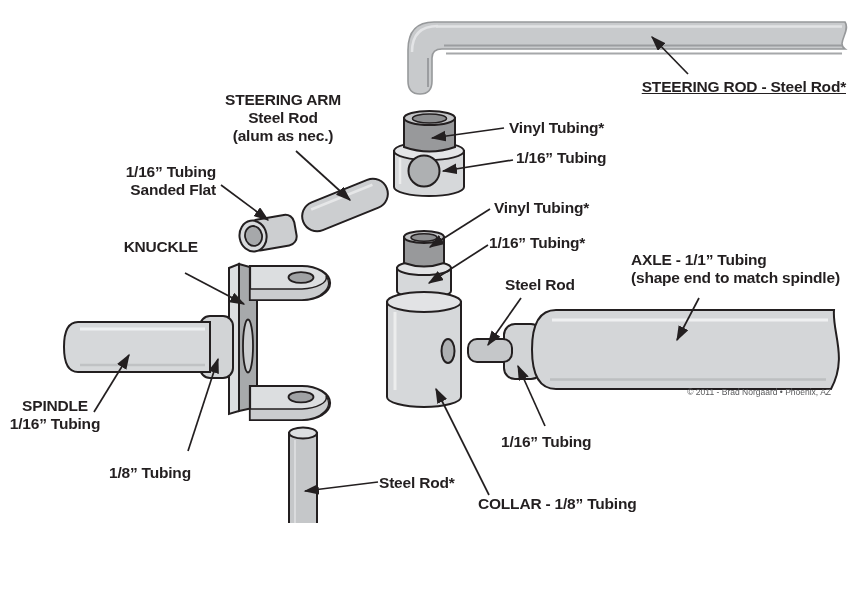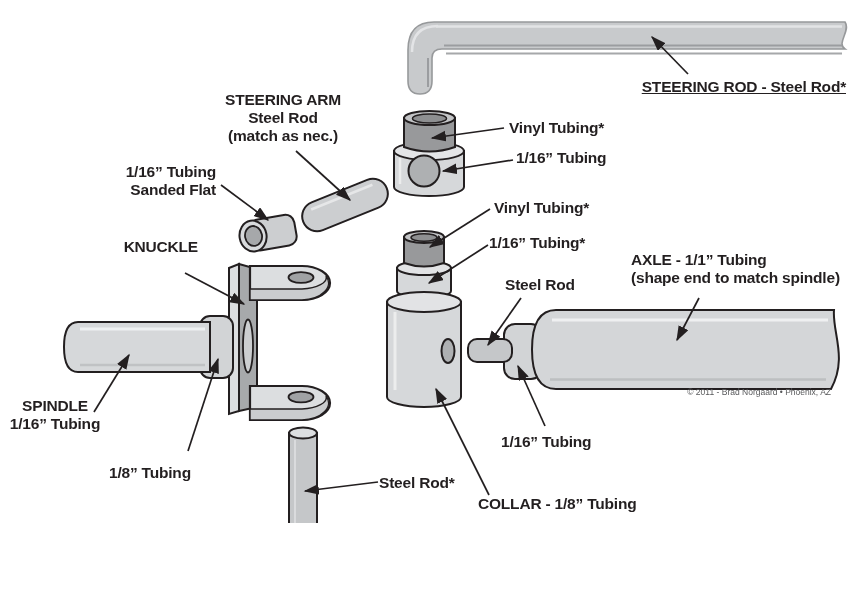--- a/index.html
+++ b/index.html
@@ -132,21 +132,21 @@
       <path d="M188,451 L218,359" marker-end="url(#ah)"></path>
       <path d="M378,482 L305,491" marker-end="url(#ah)"></path>
       <path d="M545,426 L518,366" marker-end="url(#ah)"></path>
       <path d="M489,495 L436,389" marker-end="url(#ah)"></path>
     </g>
   </svg>
 
   <div class="lbl ctr" style="left:193px;top:91px;width:180px;">
     <span class="ln">STEERING ARM</span>
     <span class="ln">Steel Rod</span>
-    <span class="ln">(match as nec.)</span>
+    <span class="ln">(alum as nec.)</span>
   </div>
 
   <div class="lbl rgt" style="left:96px;top:163px;width:120px;">
     <span class="ln">1/16” Tubing</span>
     <span class="ln">Sanded Flat</span>
   </div>
 
   <div class="lbl rgt" style="left:19px;top:238px;width:179px;">
     <span class="ln">KNUCKLE</span>
   </div>

